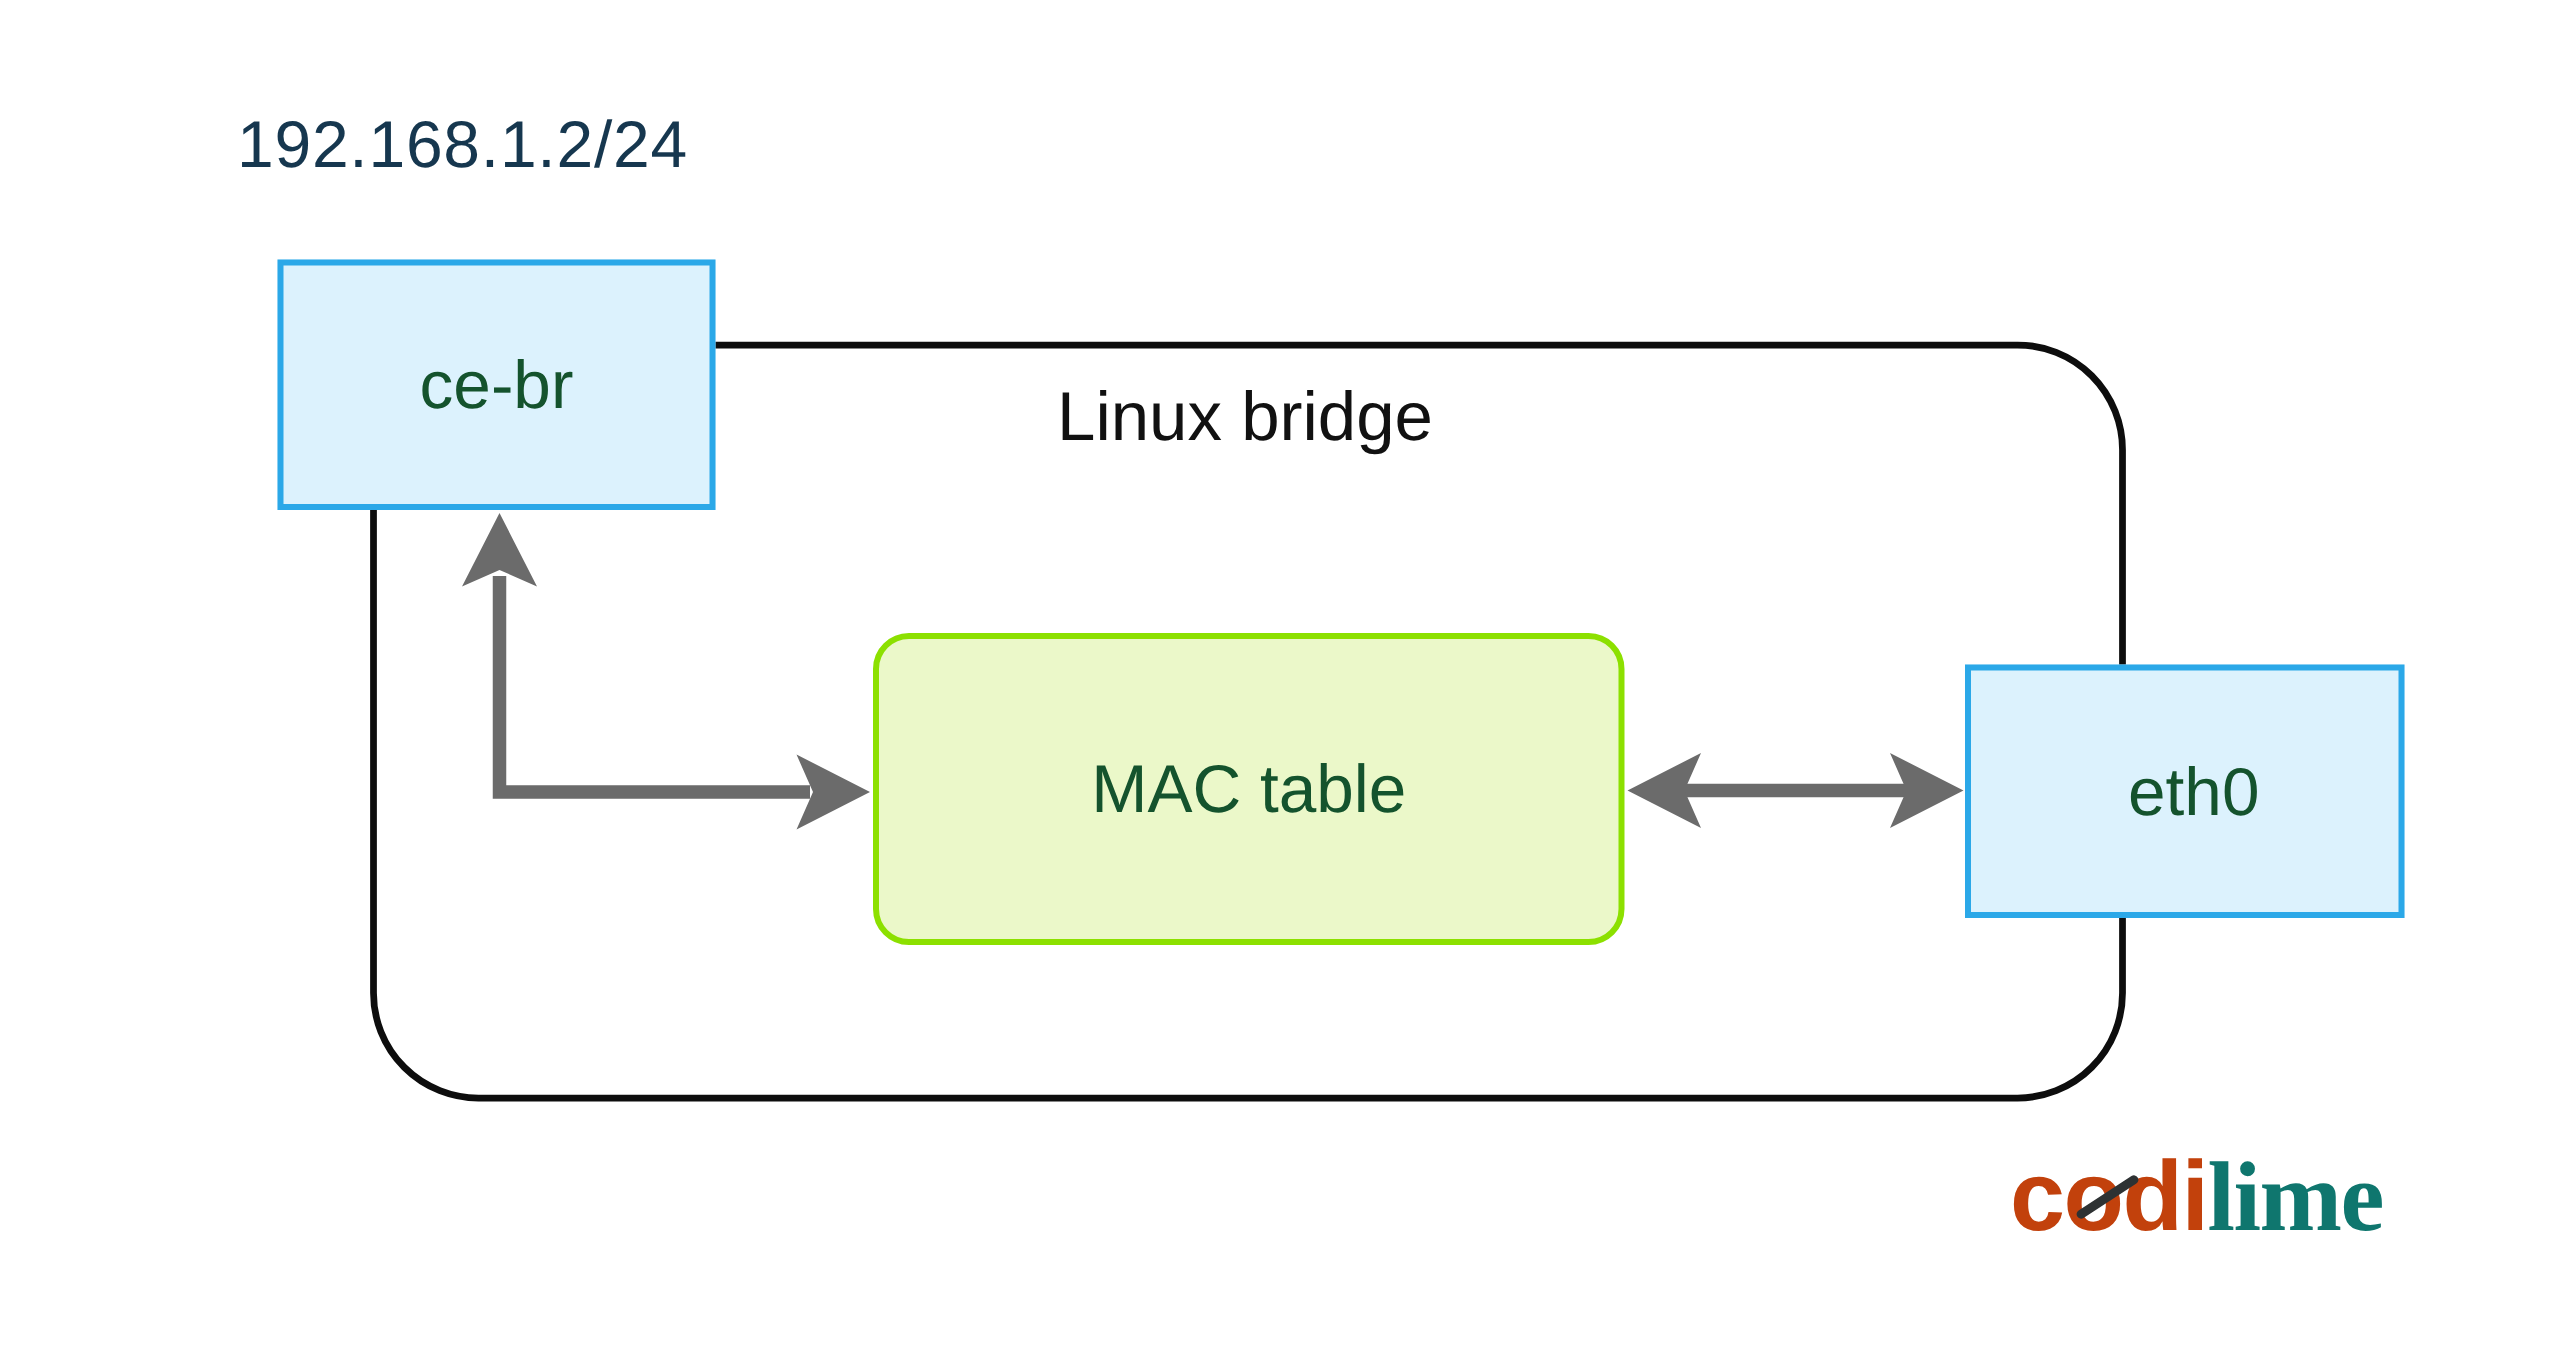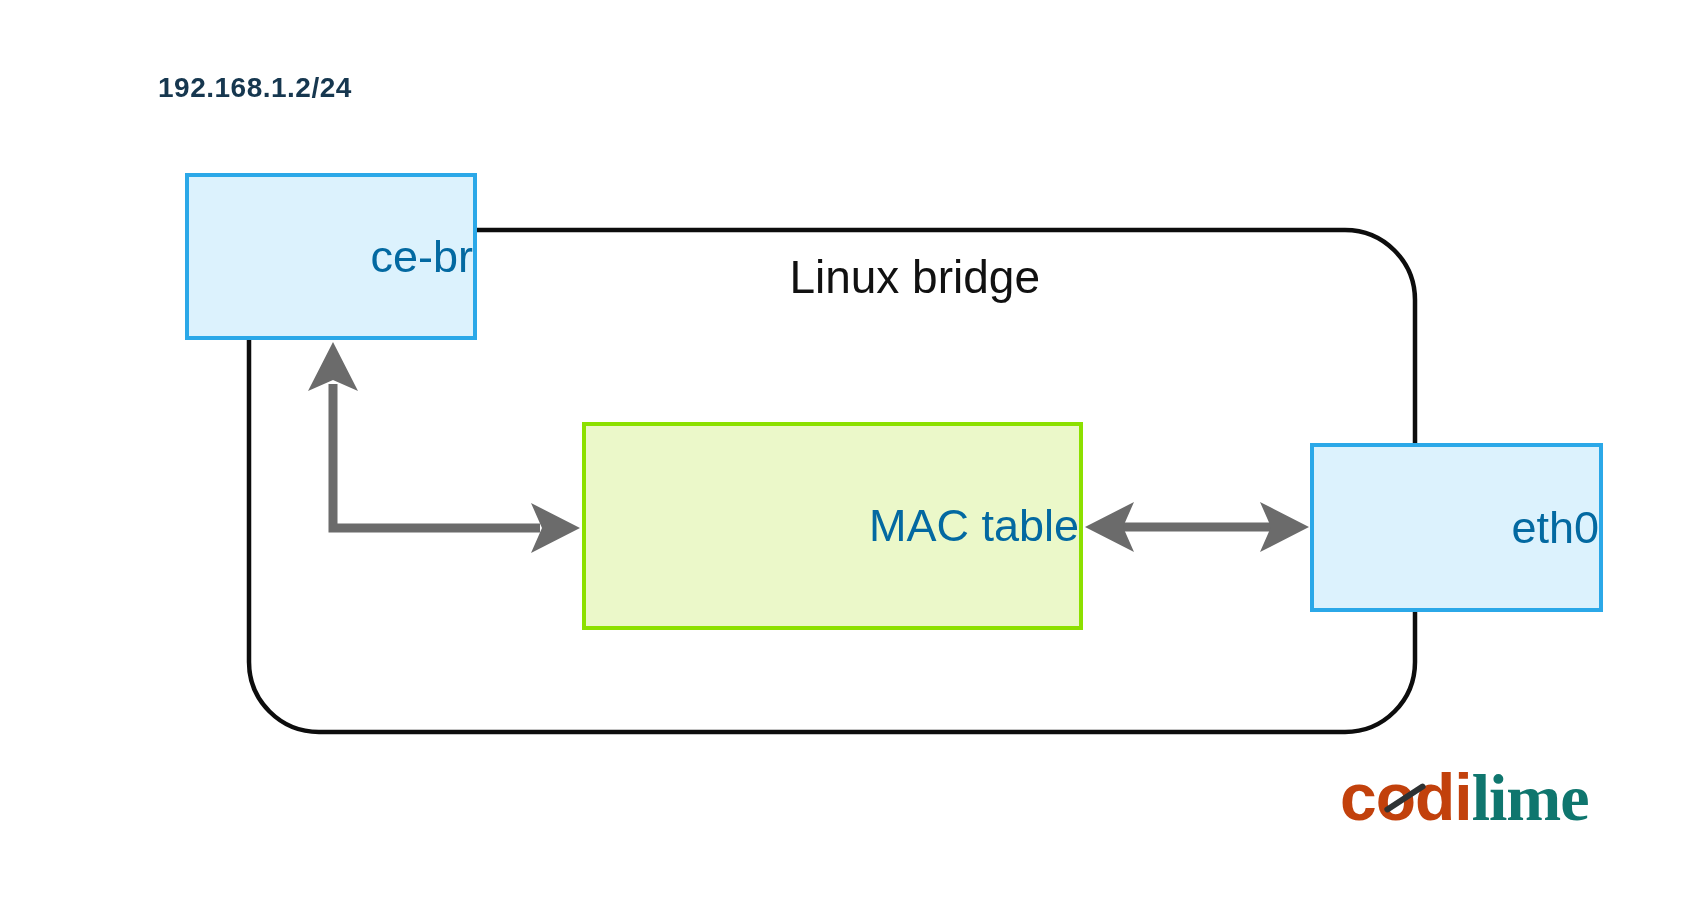--- a/index.html
+++ b/index.html
@@ -19,54 +19,54 @@
     position: absolute;
     left: 0;
     top: 0;
     width: 1702px;
     height: 907px;
   }
   .ip-label {
     position: absolute;
     left: 158px;
     top: 72px;
-    font-size: 28px;
-    font-weight: bold;
+    font-size: 44px;
+    font-weight: normal;
     color: #16374F;
     letter-spacing: 0.5px;
   }
   .bridge-label {
     position: absolute;
     left: 620px;
     top: 250px;
     width: 420px;
-    text-align: right;
+    text-align: center;
     font-size: 46px;
     font-weight: 400;
     color: #111111;
   }
   .node {
     position: absolute;
     display: flex;
     align-items: center;
-    justify-content: flex-end;
+    justify-content: center;
     box-sizing: border-box;
     font-size: 45px;
-    color: #0369a1;
+    color: #14532d;
   }
   .node.blue {
     background: #DCF2FD;
     border: 4px solid #2BA8E8;
   }
   .node.green {
     background: #EBF8C9;
     border: 4px solid #8CE000;
   }
   .node-ce-br  { left: 185px; top: 173px; width: 292px; height: 167px; }
-  .node-mac    { left: 582px; top: 422px; width: 501px; height: 208px; }
+  .node-mac    { left: 582px; top: 422px; width: 501px; height: 208px; border-radius: 24px; }
   .node-eth0   { left: 1310px; top: 443px; width: 293px; height: 169px; padding-left: 12px; }
 
   .logo {
     position: absolute;
     left: 1340px;
     top: 764px;
     font-size: 66px;
     font-weight: bold;
     letter-spacing: -1px;
     line-height: 1;

